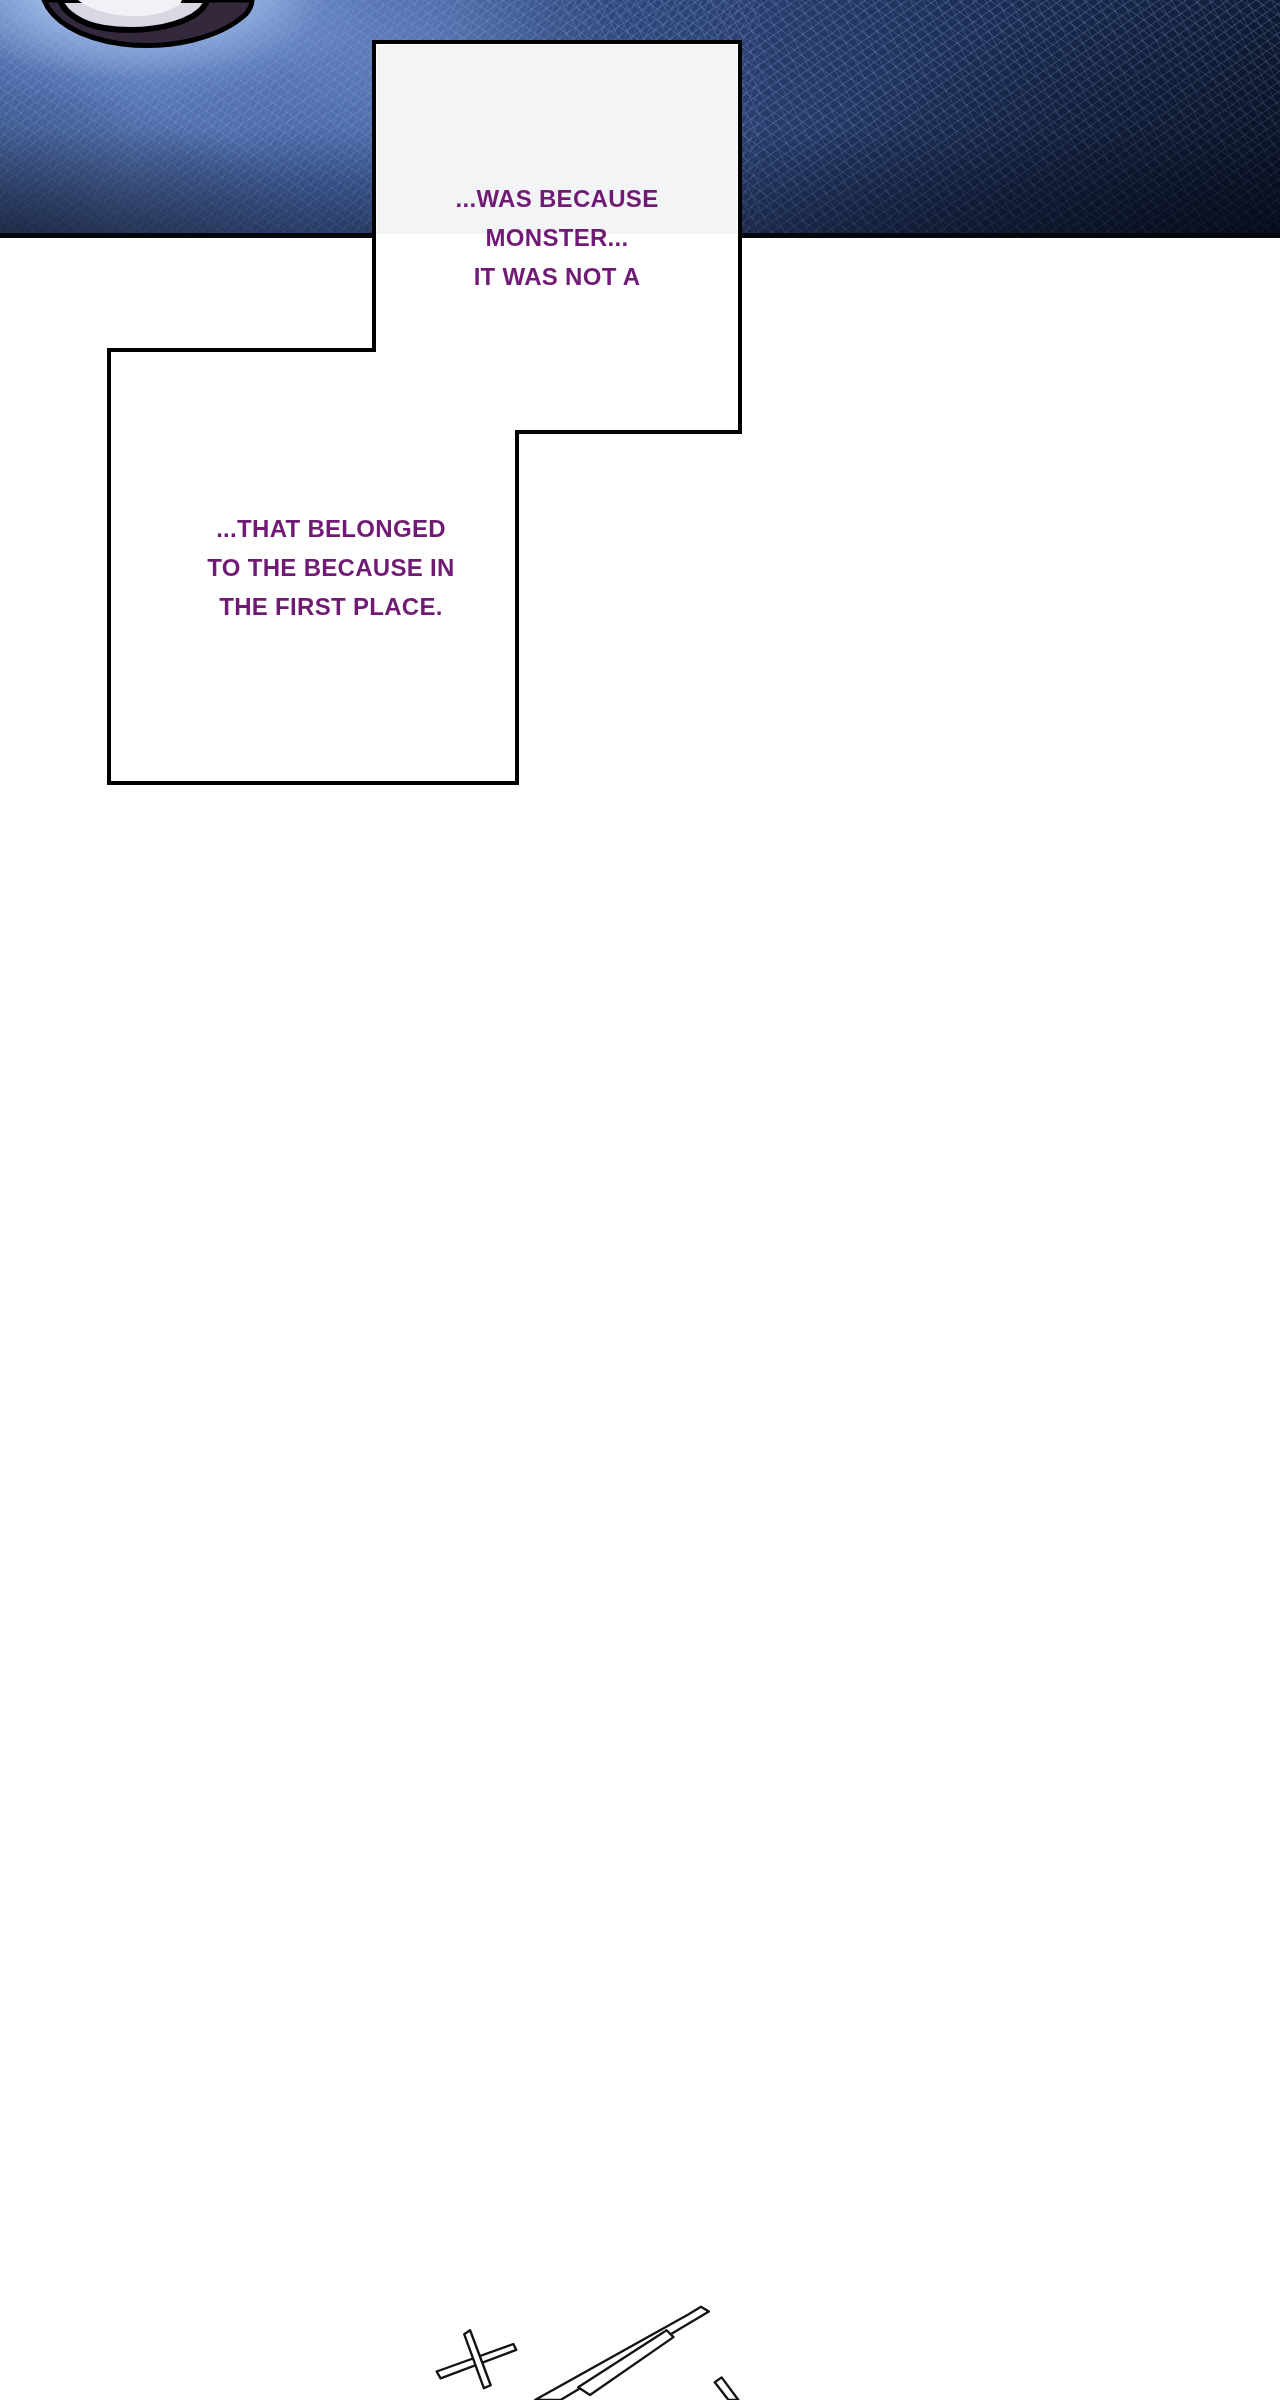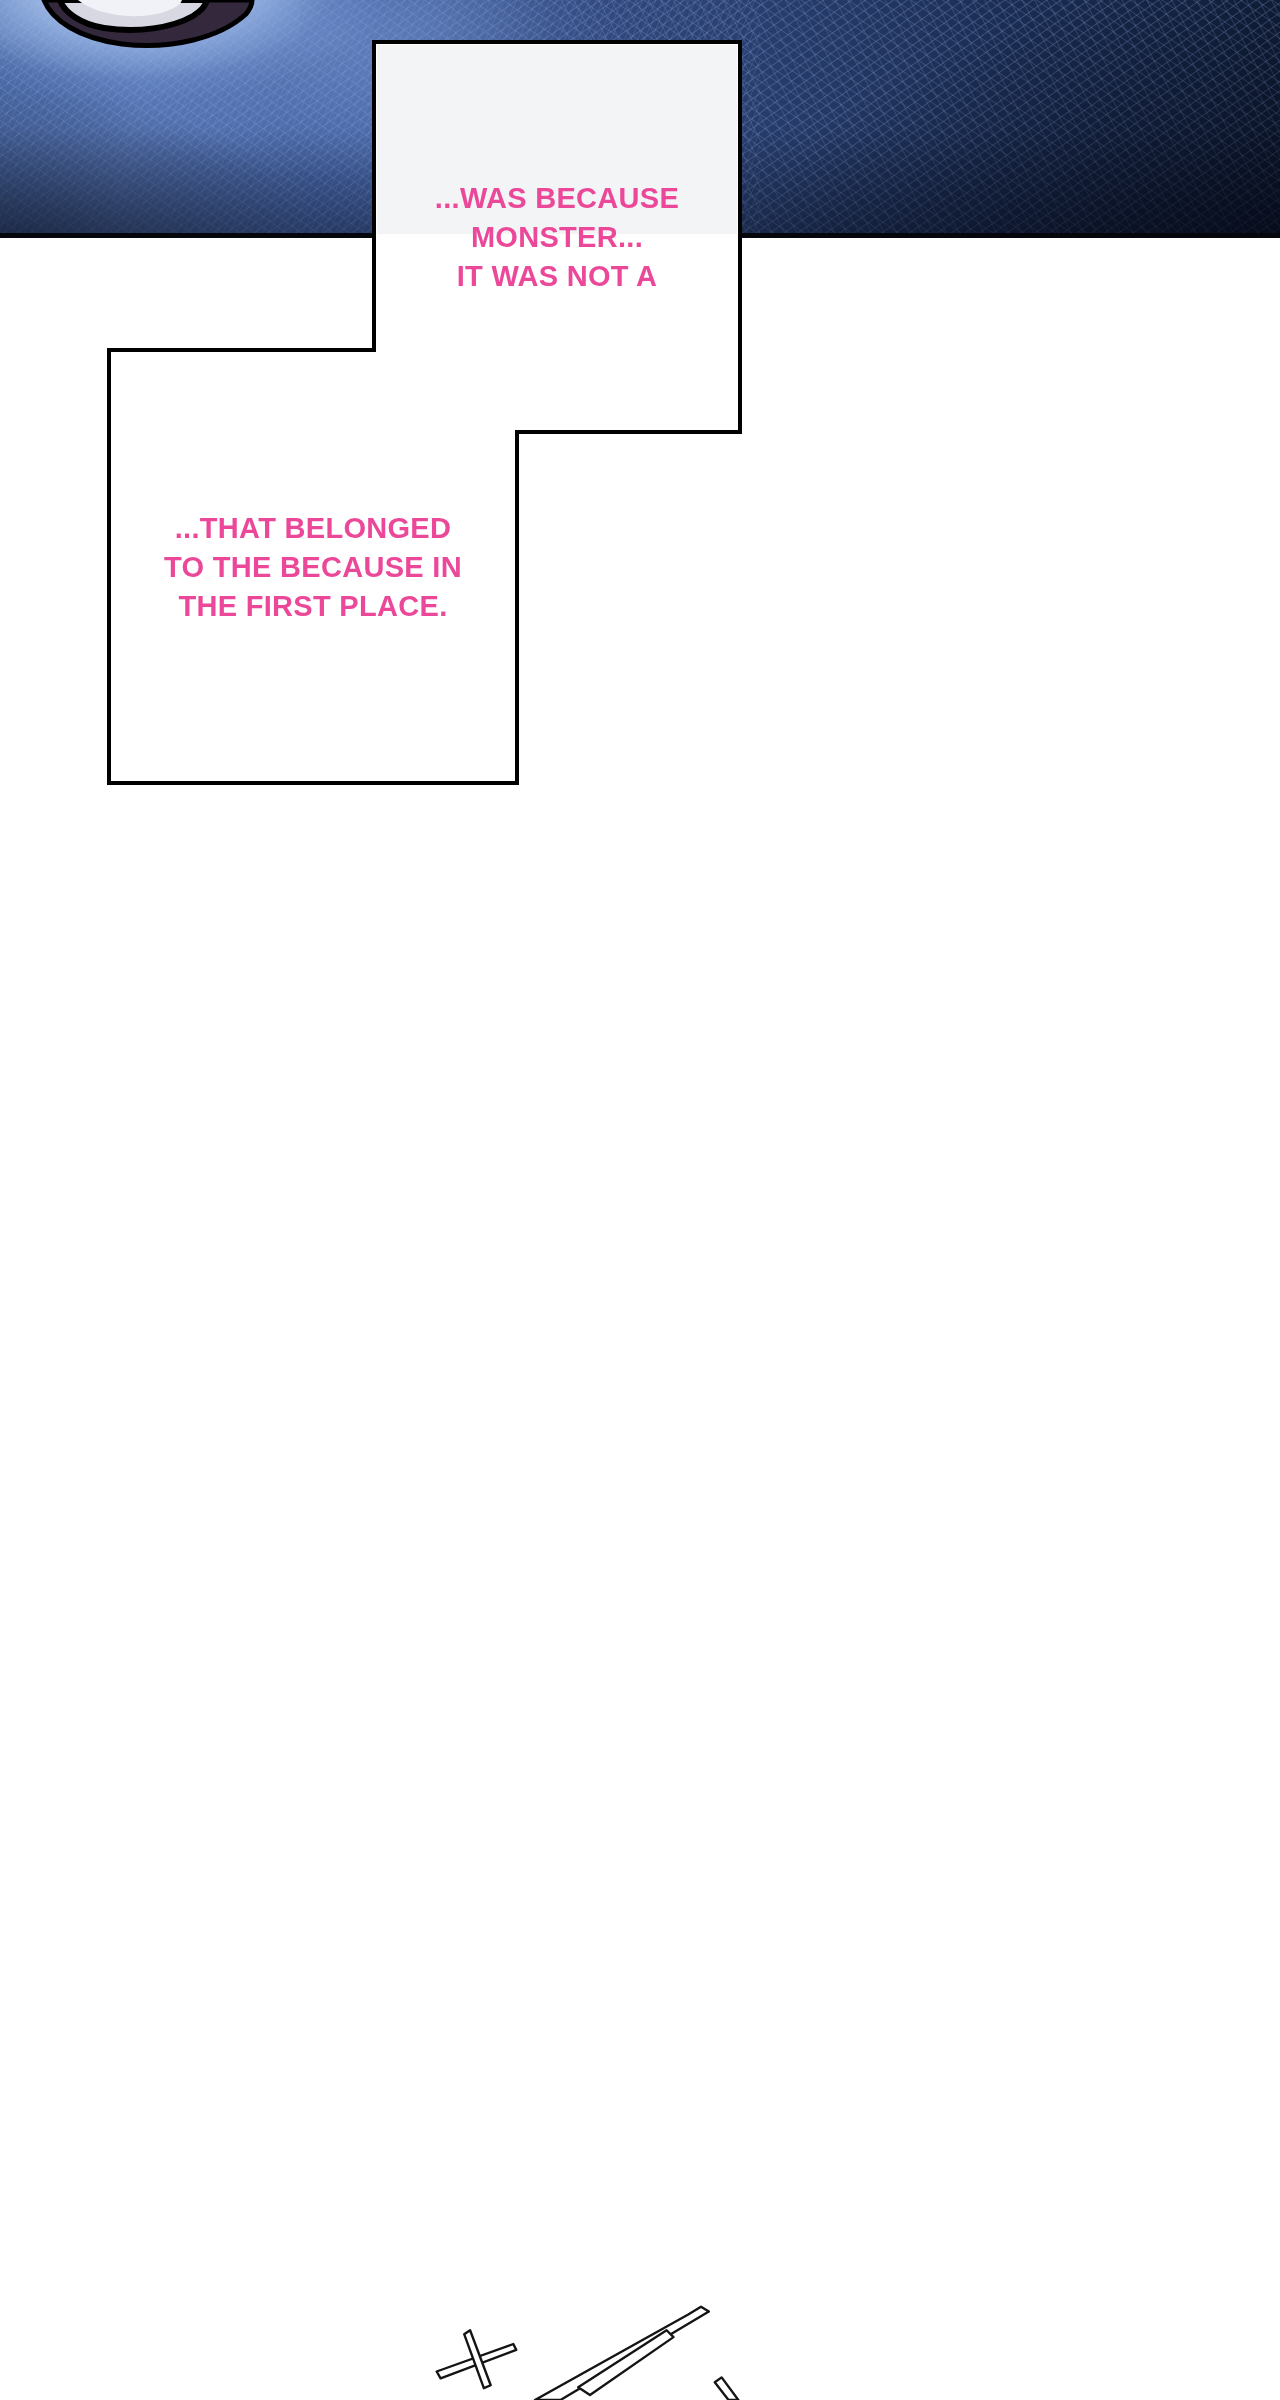--- a/index.html
+++ b/index.html
@@ -16,24 +16,24 @@
       radial-gradient(340px 150px at 130px -10px, rgba(226,238,255,0.95) 0%, rgba(168,196,240,0.65) 35%, rgba(120,153,214,0.25) 60%, rgba(120,153,214,0) 75%),
       radial-gradient(420px 200px at 330px 40px, rgba(140,170,225,0.35) 0%, rgba(140,170,225,0) 70%),
       radial-gradient(200px 260px at 420px 70px, rgba(120,155,220,0.25) 0%, rgba(120,155,220,0) 70%),
       radial-gradient(800px 420px at 100% 110%, rgba(5,9,22,0.72) 0%, rgba(5,9,22,0) 65%),
       radial-gradient(560px 300px at 0% 115%, rgba(5,9,22,0.5) 0%, rgba(5,9,22,0) 60%),
       linear-gradient(to bottom, rgba(6,11,26,0) 55%, rgba(6,11,26,0.42) 100%);}
   .rock-svg{position:absolute;left:0;top:0;}
   
   .caption-svg{position:absolute;left:0;top:0;}
   
-  .caption-text{position:absolute;color:#ec4899;font-weight:700;font-size:29px;
+  .caption-text{position:absolute;color:#701a75;font-weight:700;font-size:24px;
     line-height:39px;letter-spacing:0.3px;text-align:center;white-space:nowrap;}
   .caption-1{left:377px;top:179px;width:360px;}
-  .caption-2{left:112px;top:509px;width:402px;}
+  .caption-2{left:112px;top:509px;width:402px;padding-left:18px;}
   .caption-text p{margin:0;}
   
   .sketch-svg{position:absolute;left:428px;top:2287px;}
 </style>
 </head>
 <body>
 
 <div class="page">
 
   <div class="blue-panel">

